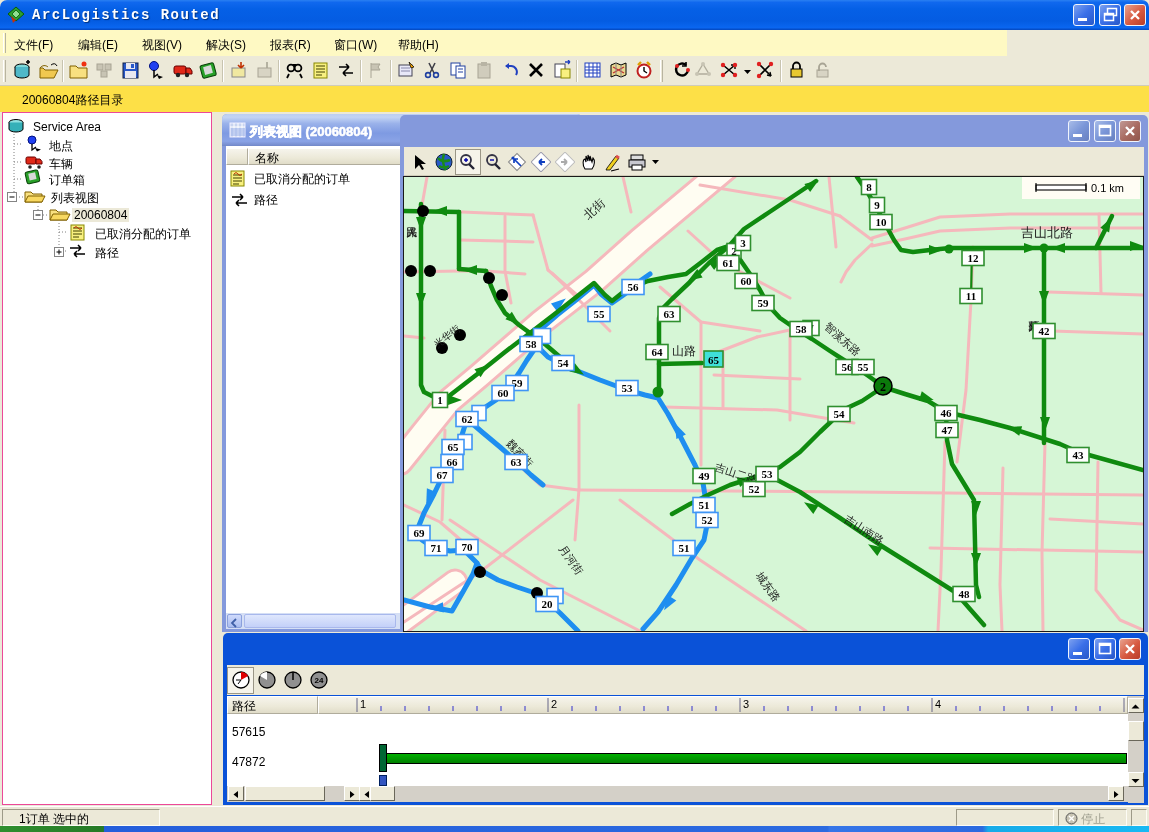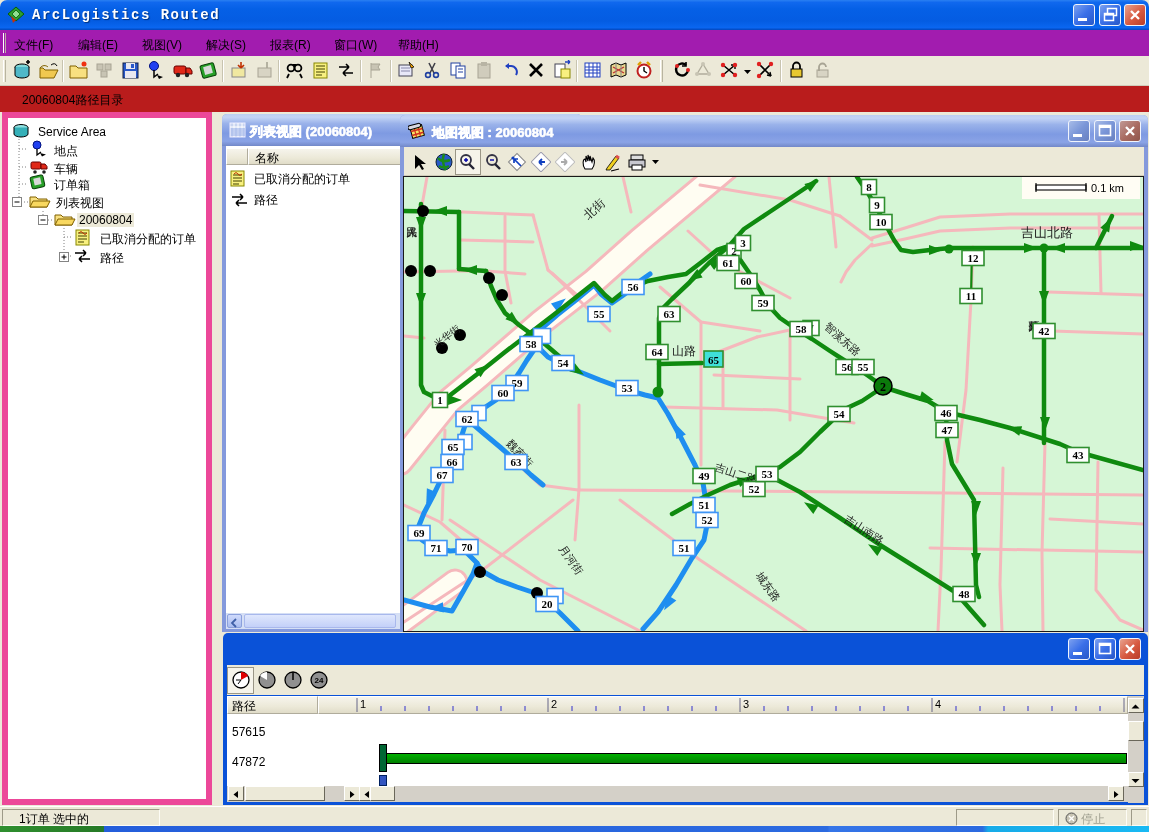--- a/index.html
+++ b/index.html
@@ -1,24 +1,24 @@
 <!DOCTYPE html>
 <html><head><meta charset="utf-8"><style>*{margin:0;padding:0;box-sizing:border-box}
 body{width:1149px;height:832px;overflow:hidden;font-family:"Liberation Sans",sans-serif;background:#ece9d8;position:relative}
 .abs{position:absolute}
 .titlebar{position:absolute;left:0;top:0;width:1149px;height:30px;background:linear-gradient(180deg,#2a80f2 0%,#1068ee 8%,#0560e6 30%,#045ce2 70%,#0a66f0 92%,#0346bd 100%);border-radius:7px 7px 0 0}
 .apptitle{position:absolute;left:32px;top:7px;color:#fff;font-family:"Liberation Mono",monospace;font-weight:bold;font-size:14px;letter-spacing:1.5px;text-shadow:1px 1px 1px #00317e}
-.menubar{position:absolute;left:0;top:30px;width:1149px;height:26px;background:#a21caf}
+.menubar{position:absolute;left:0;top:30px;width:1007px;height:26px;background:#fef9c3}
 .menu{position:absolute;top:7px;font-size:12px;color:#000}
 .toolbar{position:absolute;left:0;top:56px;width:1149px;height:30px;background:#ece9d8;border-bottom:1px solid #cfccba}
 .tbtn{position:absolute;top:3px;width:24px;height:24px}
 .tsep{position:absolute;top:4px;width:2px;height:22px;border-left:1px solid #c8c4b0;border-right:1px solid #fff}
 .grip{position:absolute;top:4px;width:3px;height:22px;border-left:1px solid #fff;border-right:1px solid #b8b4a0}
-.labelband{position:absolute;left:0;top:86px;width:1149px;height:26px;background:#b91c1c}
-.treepanel{position:absolute;left:2px;top:112px;width:210px;height:693px;background:#fff;border:6px solid #ec4899}
+.labelband{position:absolute;left:0;top:86px;width:1149px;height:26px;background:#fde047}
+.treepanel{position:absolute;left:2px;top:112px;width:210px;height:693px;background:#fff;border:1px solid #ec4899}
 .treerow{position:absolute;font-size:12px;color:#000;white-space:nowrap}
 .statusbar{position:absolute;left:0;top:806px;width:1149px;height:20px;background:#ece9d8;border-top:1px solid #fff}
 .spanel{position:absolute;top:2px;height:17px;border:1px solid;border-color:#9d9a88 #fdfcf5 #fdfcf5 #9d9a88;font-size:12px;color:#000;padding:1px 6px;white-space:nowrap;overflow:hidden}
 .taskbar{position:absolute;left:0;top:826px;width:1149px;height:6px;background:linear-gradient(90deg,#2f8f2f 0%,#267a26 9%,#245edb 9.1%,#2b6ae0 72%,#3575e8 72.2%,#2b6ae0 85.5%,#17abe8 86%,#19b9f3 100%)}
 .win{position:absolute}
 .wframe{position:absolute;left:0;top:0;right:0;bottom:0;border-radius:5px 5px 0 0}
 .wtitle{position:absolute;left:0;top:0;right:0;height:32px;color:#fff;font-weight:bold;font-size:13px;-webkit-text-stroke:0.6px;border-radius:5px 5px 0 0}
 .tactive{background:linear-gradient(180deg,#2a80f2 0%,#1565e8 8%,#0a55dd 30%,#0350d2 70%,#0a58dd 90%,#0341b5 100%)}
 .tinactive{background:linear-gradient(180deg,#bccef2 0%,#c3d4f5 10%,#9ab2ea 30%,#7e9ae2 60%,#8aa3e6 85%,#7288c8 100%)}
 .wbtn{position:absolute;width:22px;height:22px;border-radius:3px;border:1px solid #f0f4fc}
@@ -356,31 +356,20 @@
     <div class="abs" style="left:32px;top:57px;font-size:12px">已取消分配的订单</div>
     <div class="abs" style="left:32px;top:78px;font-size:12px">路径</div>
     <div class="abs" style="left:4px;top:499px;width:352px;height:16px;background:#d5dff5"></div>
     <div class="abs" style="left:5px;top:500px;width:15px;height:14px;background:linear-gradient(180deg,#cfdafc,#aabdf0);border:1px solid #8ba0dc;border-radius:2px"><svg width="13" height="12">
         <path d="M8,2 L4,6 L8,10" stroke="#4060a8" stroke-width="1.8" fill="none"></path>
       </svg></div>
     <div class="abs" style="left:22px;top:500px;width:152px;height:14px;background:linear-gradient(180deg,#dfe7fd,#c3d0f8);border:1px solid #a8b8ec;border-radius:2px"></div>
   </div>
 <div class="win" style="left:400px;top:115px;width:748px;height:517px;z-index:2">
     <div class="wframe" style="background:#8499dc"></div>
-    <div class="wtitle tinactive">
-      <svg class="abs" style="left:8px;top:7px" width="19" height="19">
-        <g transform="rotate(-15 9 9)">
-          <rect x="3" y="4" width="12" height="11" fill="#f8e060" stroke="#000"></rect>
-          <path d="M3,8 h12 M3,12 h12" stroke="#d03020" stroke-width="1.6"></path>
-          <path d="M7,4 v11 M11,4 v11" stroke="#d03020" stroke-width="1.2"></path>
-          <rect x="1" y="2" width="13" height="4" rx="2" fill="#d8d8e0" stroke="#000"></rect>
-        </g>
-      </svg>
-      <span class="abs" style="left:32px;top:9px">地图视图 : 20060804</span>
-    </div>
     <div class="wbtn btn-bi" style="left:668px;top:5px"><svg width="20" height="20">
         <rect x="4" y="13" width="9" height="3" fill="#fff"></rect>
       </svg></div>
     <div class="wbtn btn-bi" style="left:693.5px;top:5px"><svg width="20" height="20">
         <rect x="4.5" y="4.5" width="11" height="10" fill="none" stroke="#fff" stroke-width="1.6"></rect>
         <rect x="4.5" y="4" width="11" height="3" fill="#fff"></rect>
       </svg></div>
     <div class="wbtn btn-ri" style="left:719px;top:5px"><svg width="20" height="20">
         <path d="M6,6 L14,14 M14,6 L6,14" stroke="#fff" stroke-width="2.3"></path>
       </svg></div>

